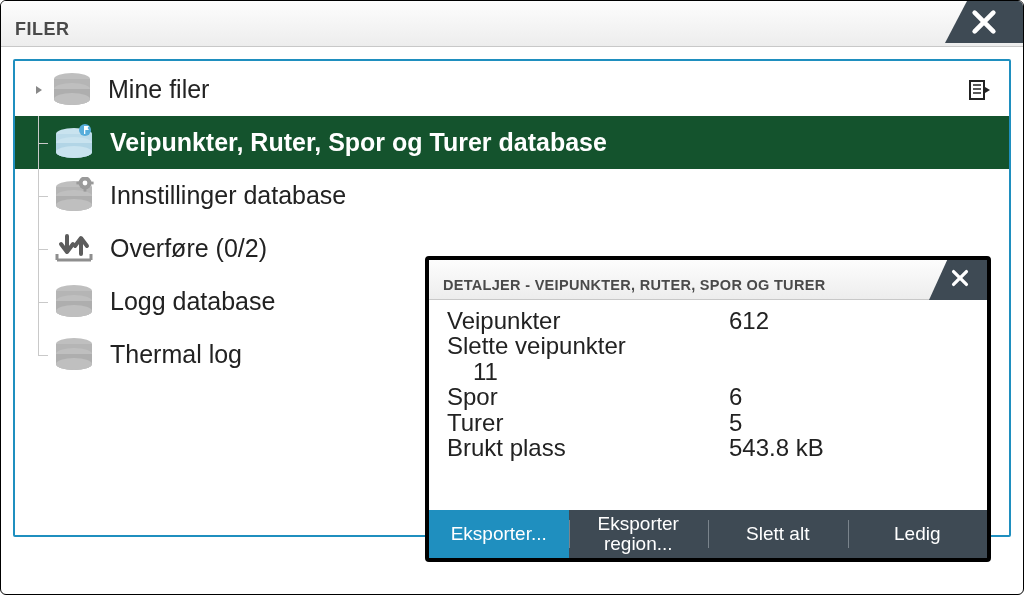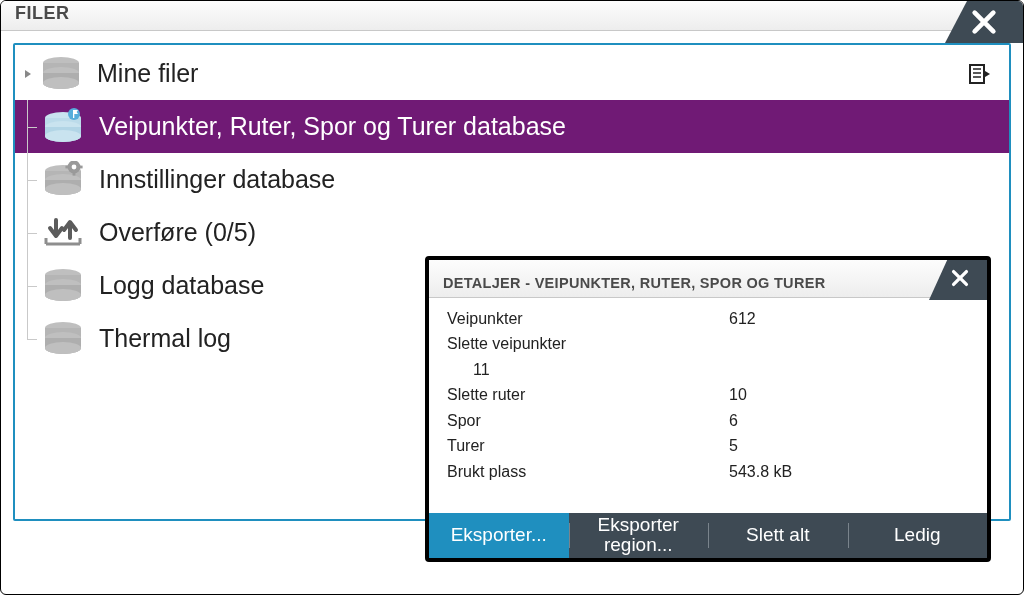--- a/index.html
+++ b/index.html
@@ -18,21 +18,21 @@
     .window {
       width: 1024px;
       height: 595px;
       position: relative;
       border: 1px solid #000;
       border-radius: 6px;
       overflow: hidden;
       background: #fff;
     }
     .titlebar {
-      height: 30px;
+      height: 46px;
       display: flex;
       align-items: flex-end;
       padding-left: 14px;
       position: relative;
       background: linear-gradient(#fdfdfd, #ededed);
       border-bottom: 1px solid #c8c8c8;
     }
     .titlebar-label {
       font-size: 18px;
       font-weight: 700;
@@ -61,29 +61,30 @@
     .list-panel {
       border: 2px solid #1f8fbf;
       border-radius: 2px;
       height: 478px;
       padding-top: 2px;
     }
     .list-row {
       display: flex;
       align-items: center;
       height: 53px;
-      padding-left: 8px;
+      padding-left: 19px;
       color: #222;
       font-size: 25px;
       position: relative;
       cursor: pointer;
     }
     .list-row.selected {
-      background: #701a75;
+      background: #14532d;
       color: #fff;
+      font-weight: bold;
     }
     .expand-handle {
       width: 10px;
       height: 20px;
       display: flex;
       align-items: center;
       justify-content: center;
       margin-right: 2px;
       color: #888;
     }
@@ -180,21 +181,21 @@
     }
     .detail-close svg { width: 22px; height: 22px; }
     .detail-body {
       flex: 1;
       padding: 8px 18px 4px 18px;
     }
     .detail-row {
       display: flex;
       height: 25.5px;
       align-items: center;
-      font-size: 16px;
+      font-size: 24px;
       color: #222;
     }
     .detail-key { width: 256px; }
     .detail-val { flex: 1; margin-left: 26px; }
     .detail-footer {
       height: 48px;
       display: flex;
       background: #3e4a54;
       margin-top: 24px;
     }
@@ -311,21 +312,21 @@
       <div class="list-row">
         <span class="tree-line"></span>
         <span class="row-icon">
           <svg viewBox="0 0 46 38">
             <path d="M6 30 h34" stroke="#8e8e8e" stroke-width="3"></path>
             <path d="M6 30 v-6 M40 30 v-6" stroke="#8e8e8e" stroke-width="3"></path>
             <path d="M16 6 v14 M10 14 l6 8 l6 -8" fill="none" stroke="#5c5c5c" stroke-width="4" stroke-linejoin="round" stroke-linecap="round"></path>
             <path d="M30 24 v-14 M24 16 l6 -8 l6 8" fill="none" stroke="#5c5c5c" stroke-width="4" stroke-linejoin="round" stroke-linecap="round"></path>
           </svg>
         </span>
-        <span class="row-label">Overføre (0/5)</span>
+        <span class="row-label">Overføre (0/2)</span>
       </div>
 
       <div class="list-row">
         <span class="tree-line"></span>
         <span class="row-icon">
           <svg viewBox="0 0 46 38">
             <ellipse cx="23" cy="8" rx="18" ry="6" fill="#bfbfbf"></ellipse>
             <path d="M5 8 v10 a18 6 0 0 0 36 0 v-10" fill="#b5b5b5"></path>
             <ellipse cx="23" cy="18" rx="18" ry="6" fill="#bfbfbf"></ellipse>
             <path d="M5 18 v10 a18 6 0 0 0 36 0 v-10" fill="#aeaeae"></path>
@@ -366,24 +367,20 @@
           <span class="detail-key">Veipunkter</span>
           <span class="detail-val">612</span>
         </div>
       <div class="detail-row">
           <span class="detail-key">Slette veipunkter</span>
         </div>
       <div class="detail-row">
           <span class="detail-val">11</span>
         </div>
       <div class="detail-row">
-          <span class="detail-key">Slette ruter</span>
-          <span class="detail-val">10</span>
-        </div>
-      <div class="detail-row">
           <span class="detail-key">Spor</span>
           <span class="detail-val">6</span>
         </div>
       <div class="detail-row">
           <span class="detail-key">Turer</span>
           <span class="detail-val">5</span>
         </div>
       <div class="detail-row">
           <span class="detail-key">Brukt plass</span>
           <span class="detail-val">543.8 kB</span>

